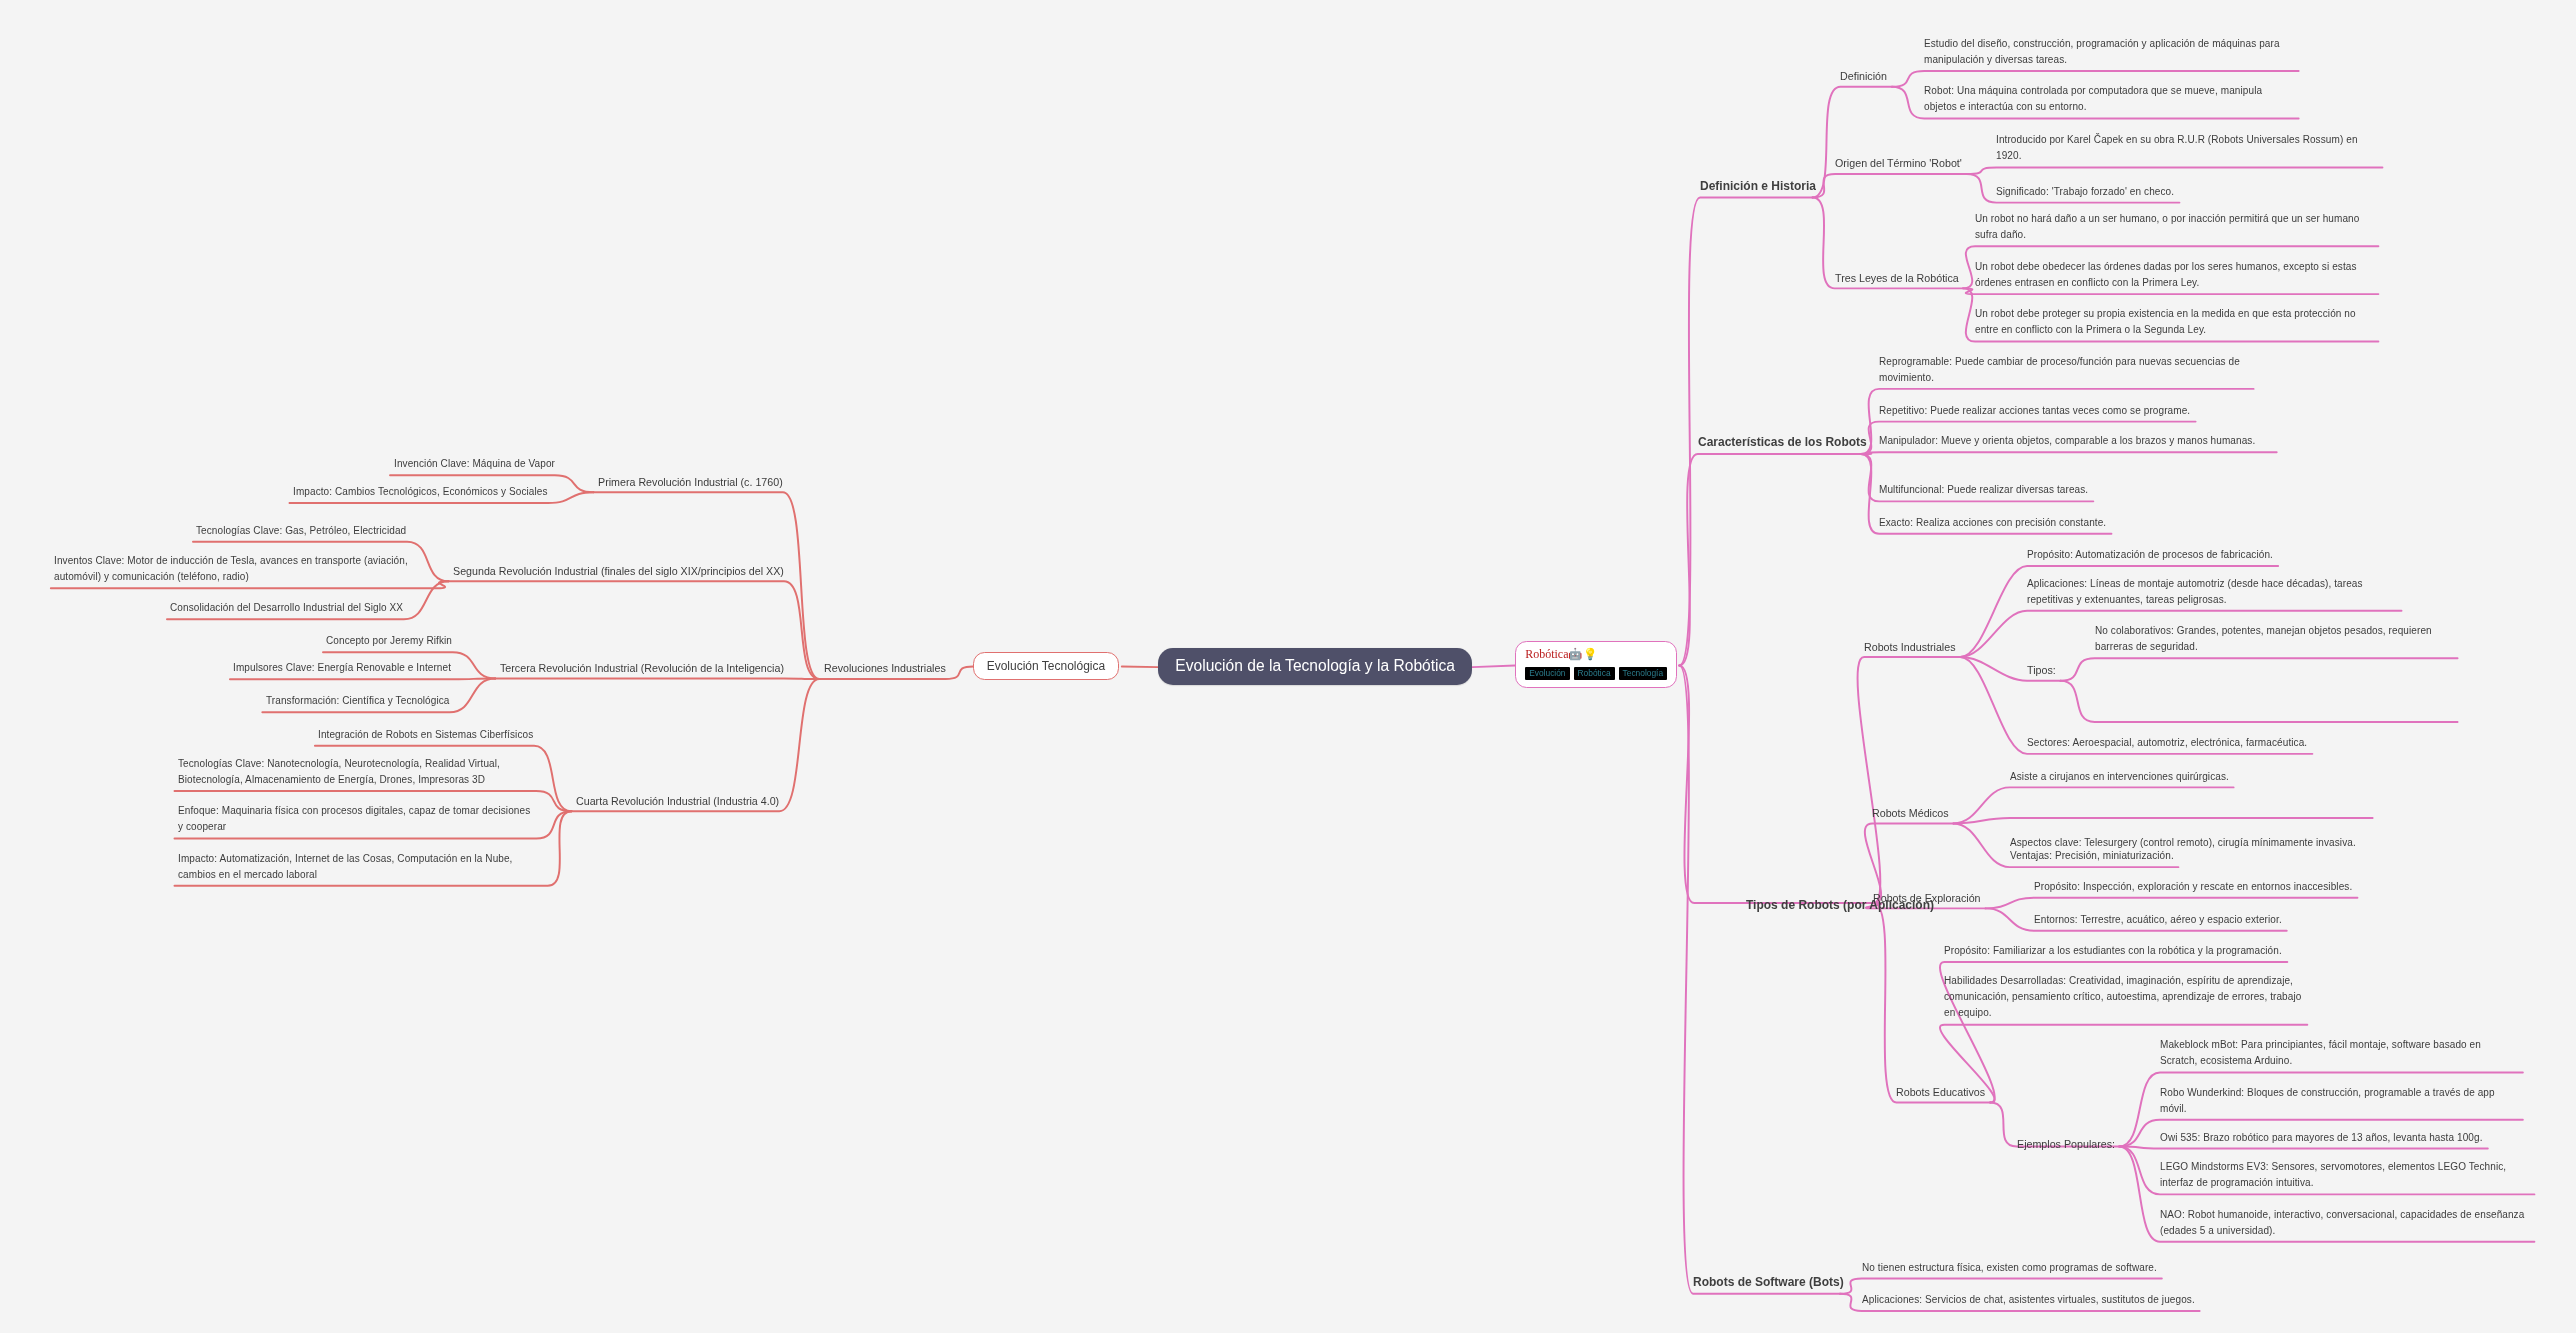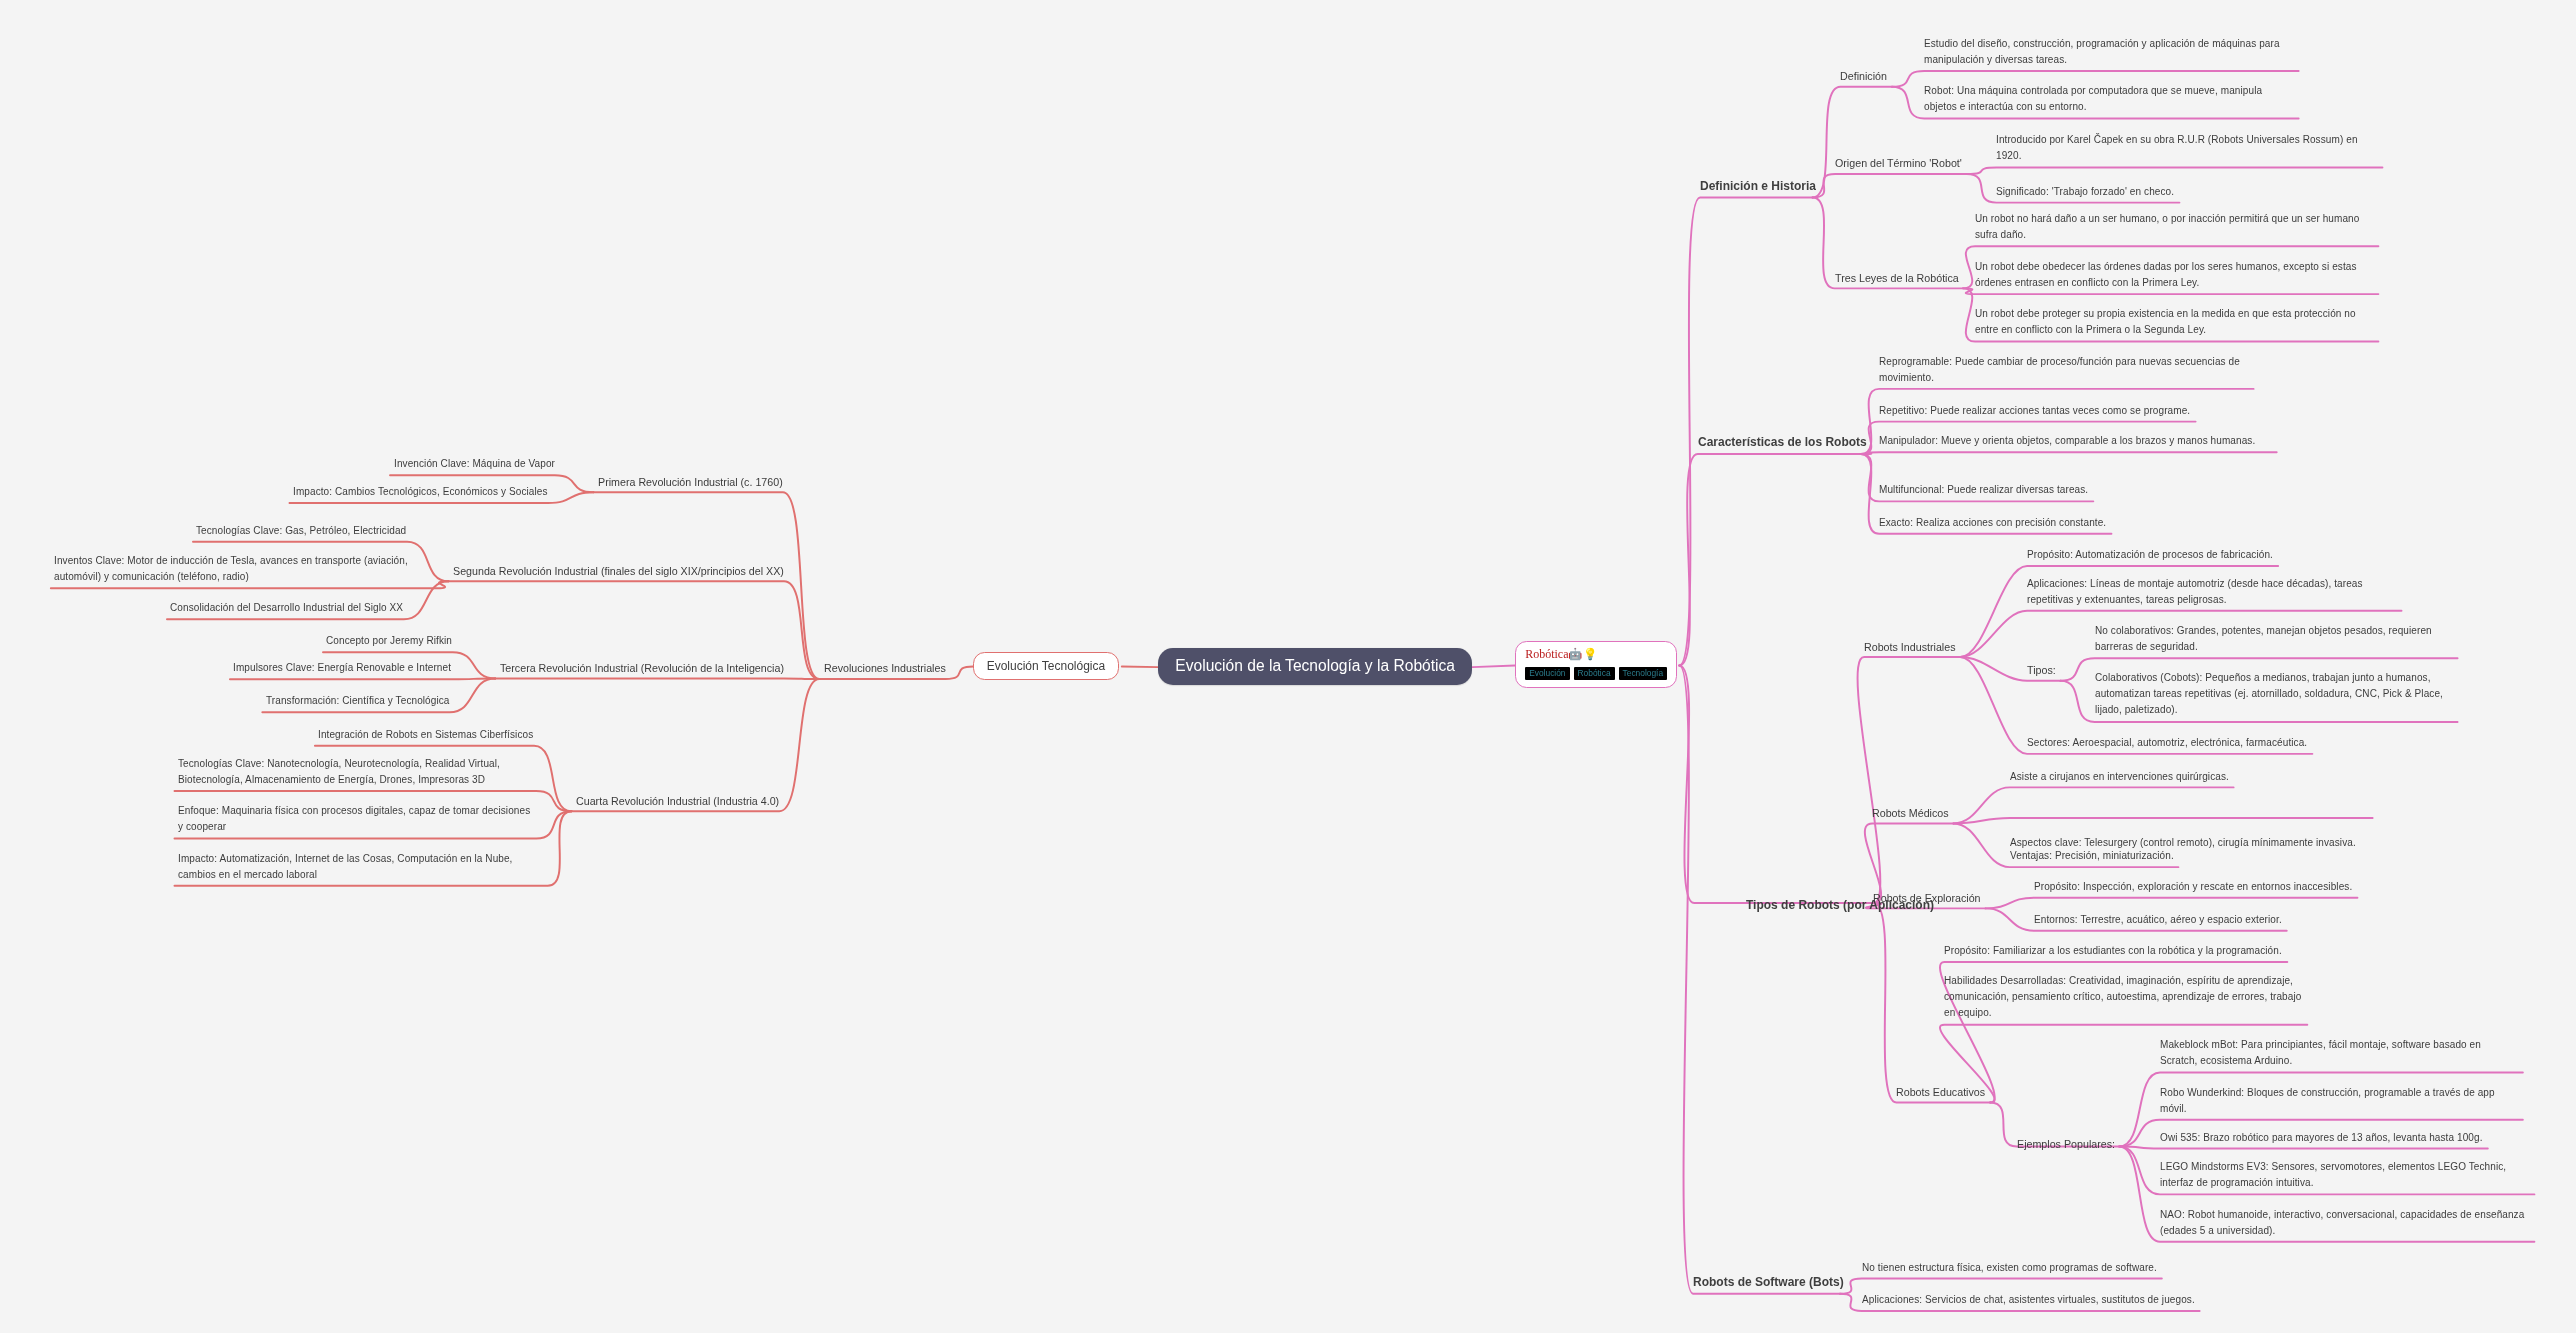--- a/index.html
+++ b/index.html
@@ -182,21 +182,20 @@
 
   <div class="node lvl2-label" style="left:1746px;top:882px;margin-top:14px;">Tipos de Robots (por Aplicación)</div>
 
   <div class="node branch-label" style="left:1864px;top:639px;">Robots Industriales</div>
   <div class="node leaf one" style="left:2027px;top:547px;">Propósito: Automatización de procesos de fabricación.</div>
   <div class="node leaf" style="left:2027px;top:576px;width:370px;">Aplicaciones: Líneas de montaje automotriz (desde hace décadas), tareas repetitivas y extenuantes, tareas peligrosas.</div>
   <div class="node leaf one" style="left:2027px;top:735px;">Sectores: Aeroespacial, automotriz, electrónica, farmacéutica.</div>
 
   <div class="node branch-label" style="left:2027px;top:662px;">Tipos:</div>
   <div class="node leaf" style="left:2095px;top:623px;width:358px;">No colaborativos: Grandes, potentes, manejan objetos pesados, requieren barreras de seguridad.</div>
-  <div class="node leaf" style="left:2095px;top:670px;width:358px;">Colaborativos (Cobots): Pequeños a medianos, trabajan junto a humanos, automatizan tareas repetitivas (ej. atornillado, soldadura, CNC, Pick &amp; Place, lijado, paletizado).</div>
 
   <div class="node branch-label" style="left:1872px;top:805px;">Robots Médicos</div>
   <div class="node leaf one" style="left:2010px;top:769px;">Asiste a cirujanos en intervenciones quirúrgicas.</div>
   <div class="node leaf" style="left:2010px;top:799px;width:358px;margin-top:36px;">Aspectos clave: Telesurgery (control remoto), cirugía mínimamente invasiva.</div>
   <div class="node leaf one" style="left:2010px;top:848px;">Ventajas: Precisión, miniaturización.</div>
 
   <div class="node branch-label" style="left:1873px;top:890px;">Robots de Exploración</div>
   <div class="node leaf one" style="left:2034px;top:879px;">Propósito: Inspección, exploración y rescate en entornos inaccesibles.</div>
   <div class="node leaf one" style="left:2034px;top:912px;">Entornos: Terrestre, acuático, aéreo y espacio exterior.</div>
 

